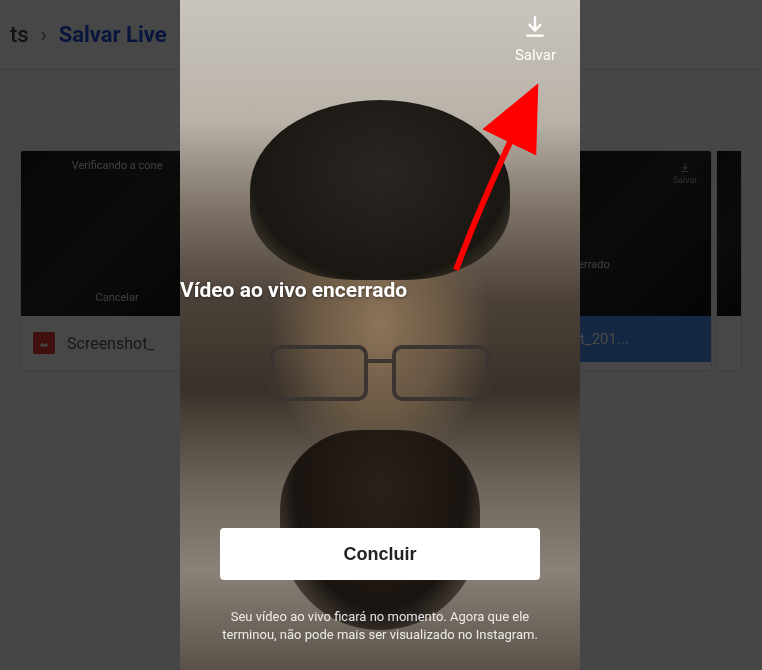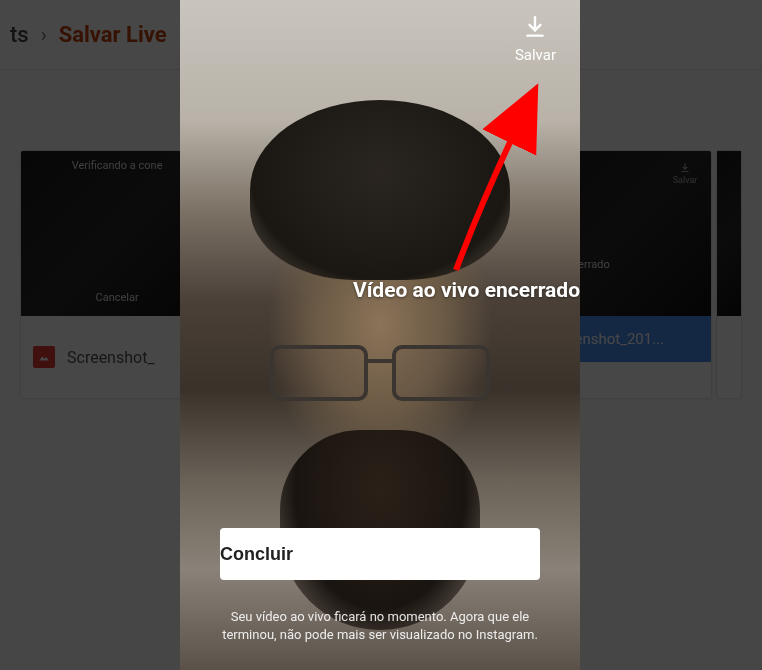--- a/index.html
+++ b/index.html
@@ -29,28 +29,27 @@
       font-size: 22px;
       color: #444;
       font-weight: 500;
     }
     .bg-header .breadcrumb-sep {
       font-size: 20px;
       color: #777;
     }
     .bg-header .breadcrumb-current {
       font-size: 22px;
-      color: #c2410c;
+      color: #1d4ed8;
       font-weight: 700;
     }
     .bg-body {
       padding: 80px 20px 20px 20px;
       display: flex;
       gap: 4px;
-      text-align: center;
     }
     .thumb-card {
       width: 230px;
       background: #fff;
       border: 1px solid #e6e6e6;
       border-radius: 3px;
       overflow: hidden;
       box-shadow: 0 1px 2px rgba(0,0,0,0.04);
     }
     .thumb-preview {
@@ -88,21 +87,21 @@
       left: 50%;
       transform: translateX(-50%);
       font-size: 11px;
       color: rgba(255,255,255,0.85);
       margin-top: 48px;
     }
     .thumb-caption {
       display: flex;
       align-items: center;
       gap: 12px;
-      padding: 30px 12px;
+      padding: 16px 12px;
     }
     .thumb-caption .pic-icon {
       width: 22px;
       height: 22px;
       background: #e53935;
       border-radius: 2px;
       display: flex;
       align-items: center;
       justify-content: center;
     }
@@ -224,42 +223,42 @@
     .save-group .save-label {
       color: #fff;
       font-size: 15px;
       font-weight: 400;
     }
     .ended-title {
       position: absolute;
       top: 278px;
       left: 0;
       right: 0;
-      text-align: right;
+      text-align: left;
       color: #fff;
       font-size: 21px;
       font-weight: 700;
       text-shadow: 0 1px 3px rgba(0,0,0,0.5);
     }
     .conclude-btn {
       position: absolute;
       left: 40px;
       right: 40px;
       top: 528px;
       height: 52px;
       background: #fff;
       border: none;
       border-radius: 4px;
       font-size: 18px;
       font-weight: 700;
       color: #222;
       cursor: pointer;
       display: flex;
       align-items: center;
-      justify-content: flex-start;
+      justify-content: center;
     }
     .footer-note {
       position: absolute;
       left: 30px;
       right: 30px;
       top: 596px;
       text-align: center;
       color: rgba(255,255,255,0.88);
       font-size: 13px;
       line-height: 1.4;

